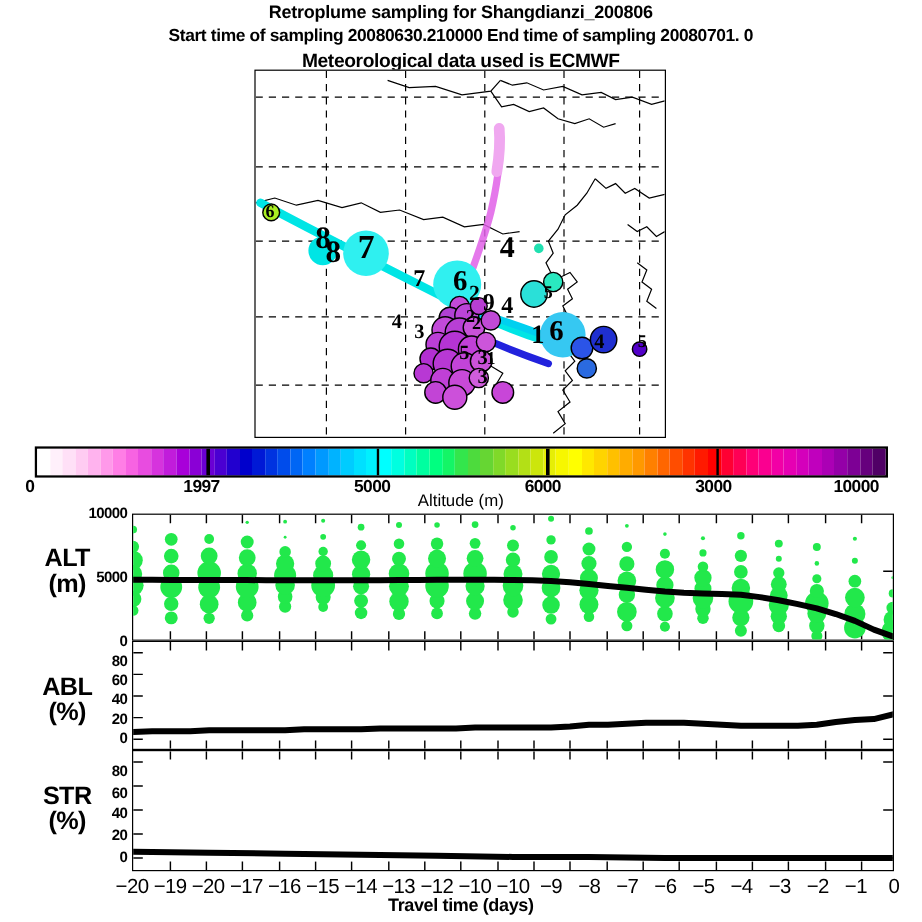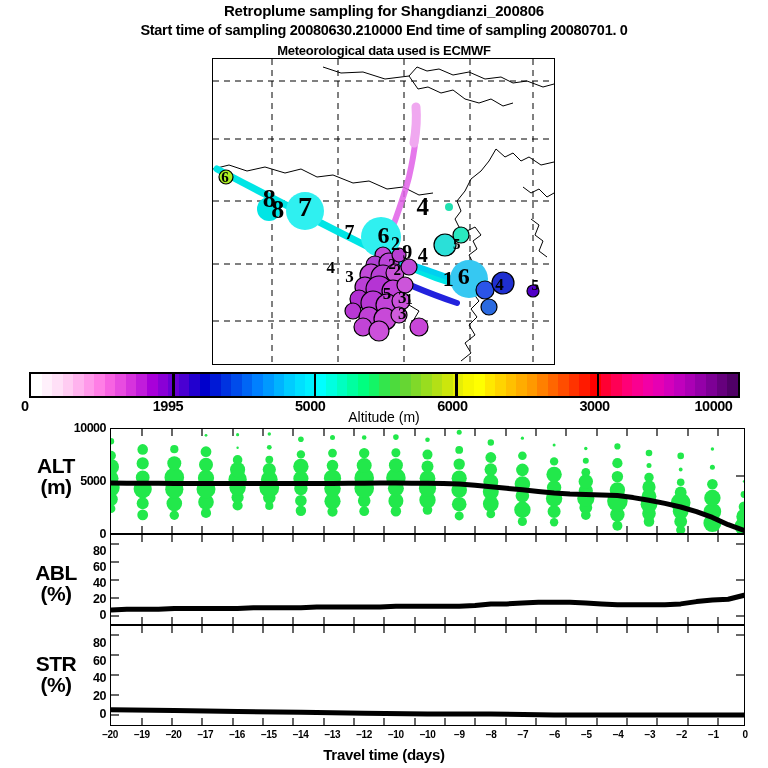--- a/index.html
+++ b/index.html
@@ -5,21 +5,21 @@
   html,body{margin:0;padding:0;background:#fff;}
   body{width:768px;height:768px;position:relative;overflow:hidden;
        font-family:"Liberation Sans",sans-serif;color:#000;}
   .abs{position:absolute;}
   
   #title-main{left:0;top:2px;width:768px;text-align:center;
       font-size:15px;font-weight:bold;letter-spacing:-0.2px;}
   #title-times{left:0;top:22px;width:768px;text-align:center;
       font-size:14.5px;font-weight:bold;letter-spacing:-0.3px;}
   #title-met{left:0;top:43px;width:768px;text-align:center;
-      font-size:13px;font-weight:bold;letter-spacing:-0.3px;}
+      font-size:16px;font-weight:bold;letter-spacing:-0.3px;}
   
   #map-frame{left:212px;top:58px;width:343px;height:307px;
       border:1.3px solid #000;box-sizing:border-box;background:#fff;overflow:hidden;}
   #map-svg{position:absolute;left:0;top:0;}
   
   #cbar-wrap{left:29px;top:372px;width:711px;height:26px;
       border:2.5px solid #000;box-sizing:border-box;background:#fff;}
   #cbar-strip{position:absolute;left:0;top:0;width:100%;height:100%;display:flex;}
   #cbar-strip i{display:block;height:100%;flex:1 1 auto;}
   .cbar-div{position:absolute;top:0;width:2.5px;height:100%;background:#000;}
@@ -35,21 +35,21 @@
   .panel svg{position:absolute;left:0;top:0;}
   .rowlabel{position:absolute;text-align:center;font-size:21px;font-weight:bold;
       line-height:21px;letter-spacing:-0.5px;}
   #lbl-alt{left:8px;top:455px;width:96px;}
   #lbl-abl{left:8px;top:562px;width:96px;}
   #lbl-str{left:8px;top:653px;width:96px;}
   .ytick{position:absolute;right:0;text-align:right;font-size:12.5px;
       font-weight:bold;letter-spacing:-0.5px;}
   .ytickbox{position:absolute;width:64px;}
   #xtick-row{left:0;top:729px;width:768px;height:16px;}
-  .xtick-lbl{position:absolute;font-size:10px;font-weight:bold;
+  .xtick-lbl{position:absolute;font-size:17px;font-weight:normal;
       letter-spacing:-0.5px;text-align:center;width:30px;}
   #xaxis-title{left:0;top:746px;width:768px;text-align:center;
       font-size:15px;font-weight:bold;letter-spacing:-0.3px;}
 </style>
 </head>
 <body>
 
 <div class="abs" id="title-main">Retroplume sampling for Shangdianzi_200806</div>
 <div class="abs" id="title-times">Start time of sampling 20080630.210000    End time of sampling 20080701.    0</div>
 <div class="abs" id="title-met">Meteorological data used is ECMWF</div>
@@ -244,21 +244,21 @@
     </div>
   <div id="cbar-dividers" style="position:absolute;left:0;top:0;width:100%;height:100%;">
       <div class="cbar-div" style="left: 20%;"></div>
       <div class="cbar-div" style="left: 40%;"></div>
       <div class="cbar-div" style="left: 60%;"></div>
       <div class="cbar-div" style="left: 80%;"></div>
     </div>
 </div>
 <div id="cbar-ticks">
     <div class="cbar-tick-lbl" style="left: 21px;">0</div>
-    <div class="cbar-tick-lbl" style="left: 152.8px;">1995</div>
+    <div class="cbar-tick-lbl" style="left: 152.8px;">1997</div>
     <div class="cbar-tick-lbl" style="left: 295px;">5000</div>
     <div class="cbar-tick-lbl" style="left: 437.2px;">6000</div>
     <div class="cbar-tick-lbl" style="left: 579.4px;">3000</div>
     <div class="cbar-tick-lbl" style="left: 694.5px;">10000</div>
   </div>
 <div class="abs" id="cbar-axis-title">Altitude (m)</div>
 
 <div class="rowlabel" id="lbl-alt">
   <div>ALT</div>
   <div>(m)</div>

